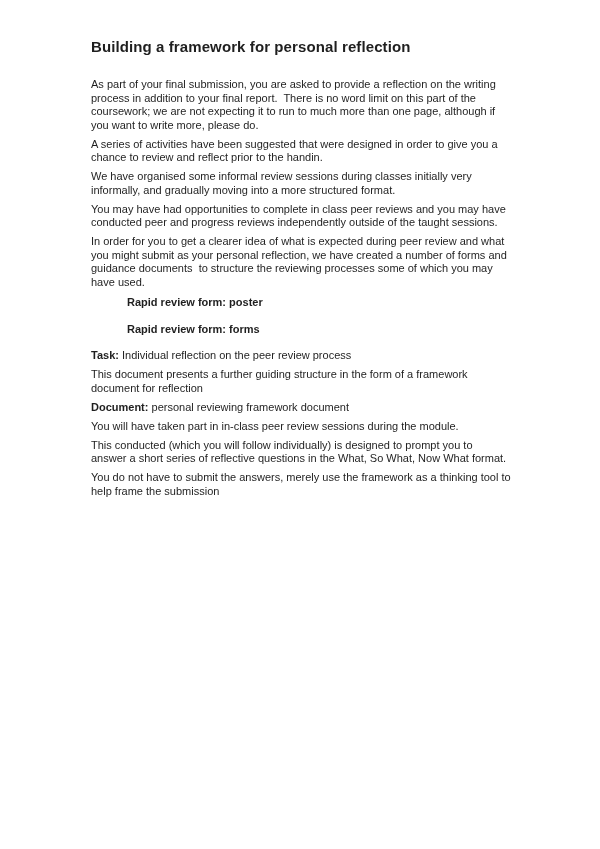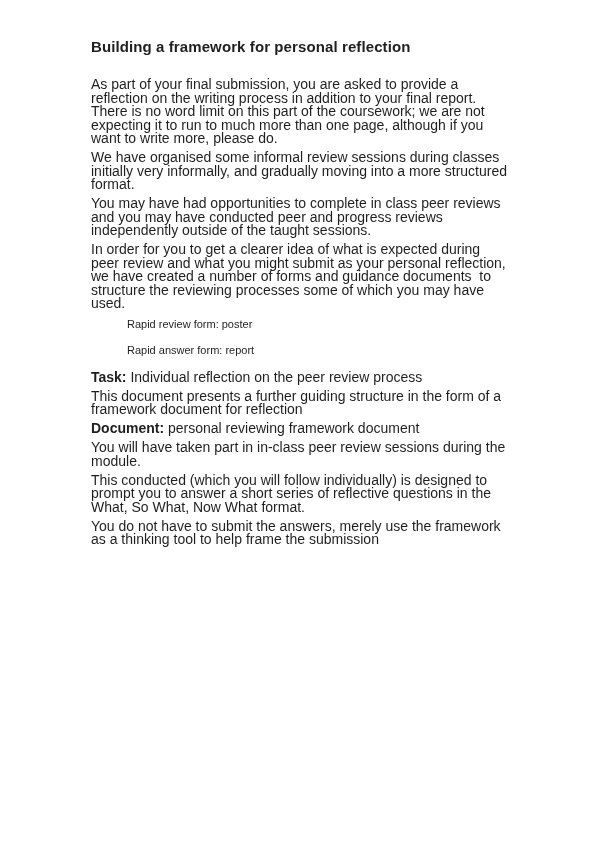--- a/index.html
+++ b/index.html
@@ -19,53 +19,55 @@
     overflow: hidden;
   }
   .doc-title {
     font-size: 15px;
     font-weight: bold;
     line-height: 18px;
     margin: 0 0 22px 0;
     letter-spacing: 0.1px;
   }
   .para {
-    font-size: 14px;
+    font-size: 11px;
     line-height: 13.5px;
     margin: 0 0 5.5px 0;
     white-space: pre-wrap;
   }
   .form-list {
     margin-top: 7px;
   }
   .form-item {
     font-size: 11px;
     line-height: 13.5px;
     margin: 0 0 13px 36px;
     white-space: pre-wrap;
+    font-weight: bold;
   }
   .inline-label {
     font-weight: bold;
   }
 </style>
 </head>
 <body>
 
 <div class="page">
 
   <h1 class="doc-title">Building a framework for personal reflection</h1>
 
   <p class="para">As part of your final submission, you are asked to provide a reflection on the writing process in addition to your final report.  There is no word limit on this part of the coursework; we are not expecting it to run to much more than one page, although if you want to write more, please do.</p>
+  <p class="para">A series of activities have been suggested that were designed in order to give you a chance to review and reflect prior to the handin.</p>
   <p class="para">We have organised some informal review sessions during classes initially very informally, and gradually moving into a more structured format.</p>
   <p class="para">You may have had opportunities to complete in class peer reviews and you may have conducted peer and progress reviews independently outside of the taught sessions.</p>
   <p class="para">In order for you to get a clearer idea of what is expected during peer review and what you might submit as your personal reflection, we have created a number of forms and guidance documents  to structure the reviewing processes some of which you may have used.</p>
 
   <div class="form-list">
     <p class="form-item">Rapid review form: poster</p>
-    <p class="form-item">Rapid answer form: report</p>
+    <p class="form-item">Rapid review form: forms</p>
   </div>
 
   <p class="para"><span class="inline-label">Task:</span><span> Individual reflection on the peer review process</span></p>
 
   <p class="para">This document presents a further guiding structure in the form of a framework document for reflection</p>
 
   <p class="para"><span class="inline-label">Document:</span><span> personal reviewing framework document</span></p>
 
   <p class="para">You will have taken part in in-class peer review sessions during the module.</p>
   <p class="para">This conducted (which you will follow individually) is designed to prompt you to answer a short series of reflective questions in the What, So What, Now What format.</p>

